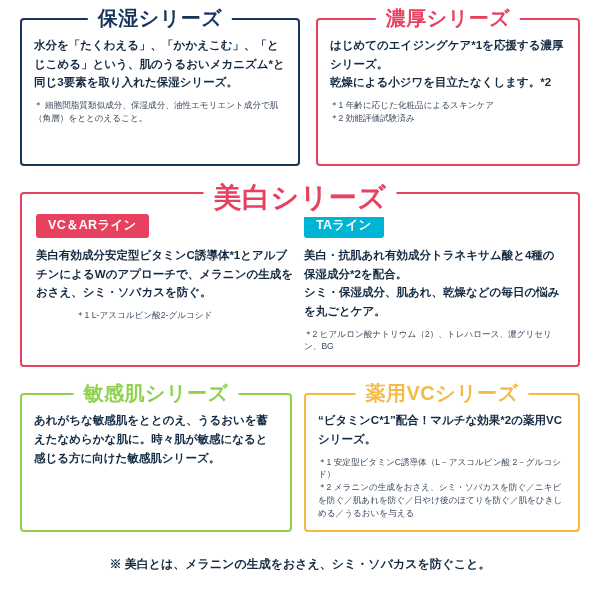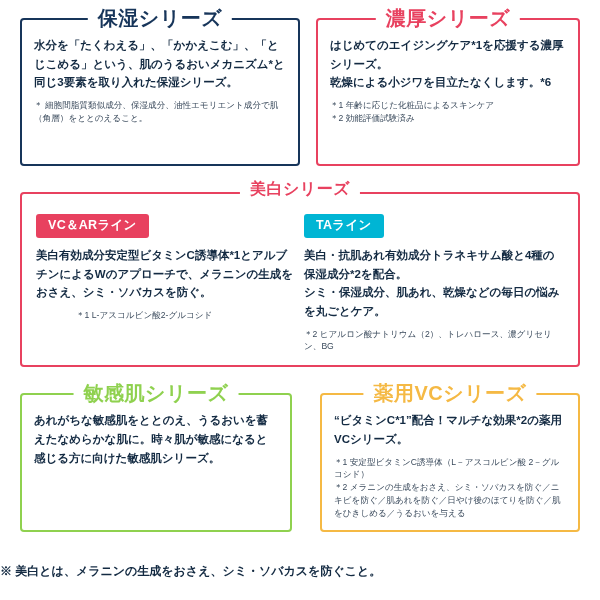--- a/index.html
+++ b/index.html
@@ -76,21 +76,21 @@
     min-height: 148px;
   }
   .card-noukou .card-title { color: #e8415f; text-align: center; }
 
   
   .card-bihaku {
     margin-top: 26px;
     border-color: #e8415f;
     padding: 20px 14px 12px 14px;
   }
-  .card-bihaku .card-title { color: #e8415f; font-size: 16px; }
+  .card-bihaku .card-title { color: #e8415f; font-size: 28px; }
 
   .two-col {
     display: flex;
     gap: 8px;
   }
   .col {
     flex: 1 1 0;
     min-width: 0;
   }
   .tag {
@@ -102,21 +102,21 @@
     border-radius: 3px;
     margin-bottom: 8px;
     letter-spacing: 0.3px;
   }
   .tag-vc { background: #e8415f; }
   .tag-ta { background: #00b5d4; }
 
   
   .row3 {
     display: flex;
-    gap: 28px;
+    gap: 12px;
     margin-top: 26px;
     align-items: stretch;
   }
   .card-binkan {
     flex: 0 0 272px;
     border-color: #8fd14f;
     min-height: 122px;
   }
   .card-binkan .card-title { color: #8fd14f; }
 
@@ -125,22 +125,22 @@
     border-color: #f5b944;
     min-height: 122px;
   }
   .card-yakuyou .card-title { color: #f5b944; }
 
   
   .footer {
     position: absolute;
     left: 0;
     right: 0;
-    bottom: 20px;
-    text-align: left;
+    bottom: 27px;
+    text-align: center;
     font-size: 12px;
     font-weight: bold;
     color: #132a42;
   }
 </style>
 </head>
 <body>
 
 <div class="page">
 
@@ -148,21 +148,21 @@
 
     <div class="card card-hoshitsu">
       <div class="card-title">保湿シリーズ</div>
       <p class="body-text" style="white-space:pre-line;">水分を「たくわえる」、「かかえこむ」、「とじこめる」という、肌のうるおいメカニズム*と同じ3要素を取り入れた保湿シリーズ。</p>
       <p class="note-text" style="white-space:pre-line;">＊ 細胞間脂質類似成分、保湿成分、油性エモリエント成分で肌（角層）をととのえること。</p>
     </div>
 
     <div class="card card-noukou">
       <div class="card-title">濃厚シリーズ</div>
       <p class="body-text" style="white-space:pre-line;">はじめてのエイジングケア*1を応援する濃厚シリーズ。
-乾燥による小ジワを目立たなくします。*6</p>
+乾燥による小ジワを目立たなくします。*2</p>
       <p class="note-text" style="white-space:pre-line;">＊1 年齢に応じた化粧品によるスキンケア
 ＊2 効能評価試験済み</p>
     </div>
 
   </div>
 
   <div class="card card-bihaku">
     <div class="card-title">美白シリーズ</div>
     <div class="two-col">
 

